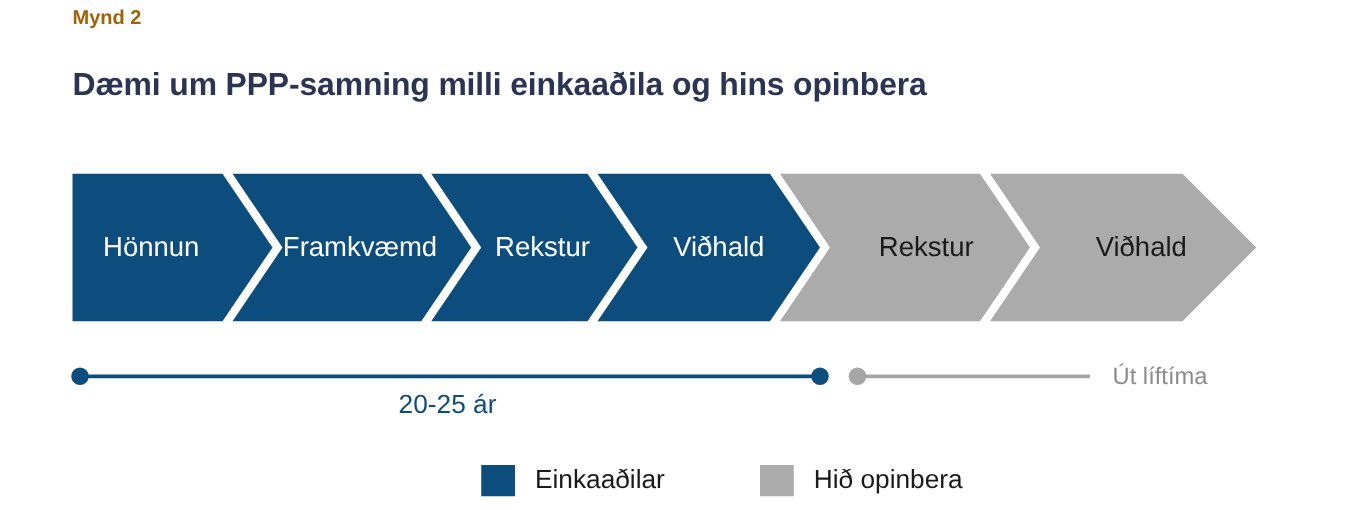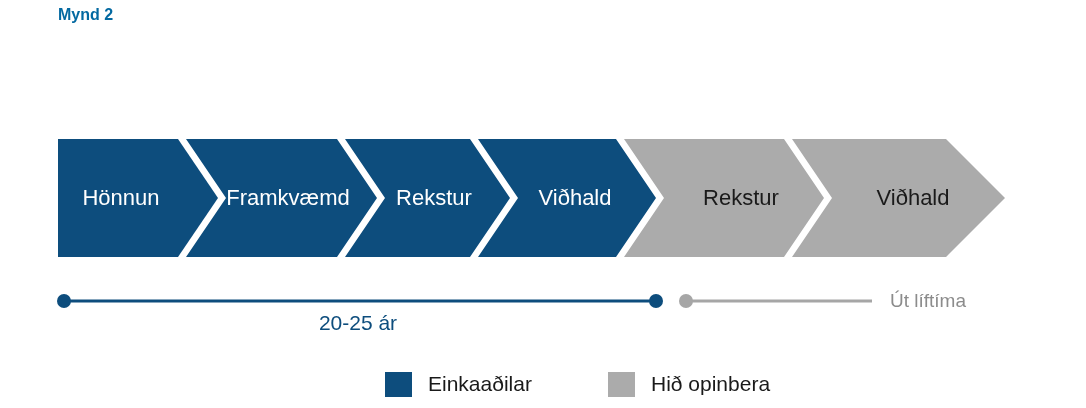--- a/index.html
+++ b/index.html
@@ -22,21 +22,21 @@
     height: 408px;
   }
 
   
   .fig-label {
     position: absolute;
     left: 58px;
     top: 6px;
     font-size: 16px;
     font-weight: bold;
-    color: #0369a1;
+    color: #a16207;
     letter-spacing: 0px;
     white-space: nowrap;
   }
   .fig-title {
     position: absolute;
     left: 58px;
     top: 54px;
     font-size: 25.5px;
     font-weight: bold;
     color: #2b3553;
@@ -82,20 +82,21 @@
     dominant-baseline: middle;
   }
 </style>
 </head>
 <body>
 
 <div id="figure-root">
 
   <div class="fig-label">Mynd 2</div>
 
+  <div class="fig-title">Dæmi um PPP-samning milli einkaaðila og hins opinbera</div>
 
   <svg id="arrow-band" viewBox="0 0 1086 408">
 
     <g>
       <path d="M 58,139 L 178,139 L 218,198 L 178,257 L 58,257 Z" fill="#0d4d7d"></path>
       <text class="stage-label on-blue" x="121" y="199">Hönnun</text>
     </g>
 
     <g>
       <path d="M 186,139 L 337,139 L 377,198 L 337,257 L 186,257 L 226,198 Z" fill="#0d4d7d"></path>

